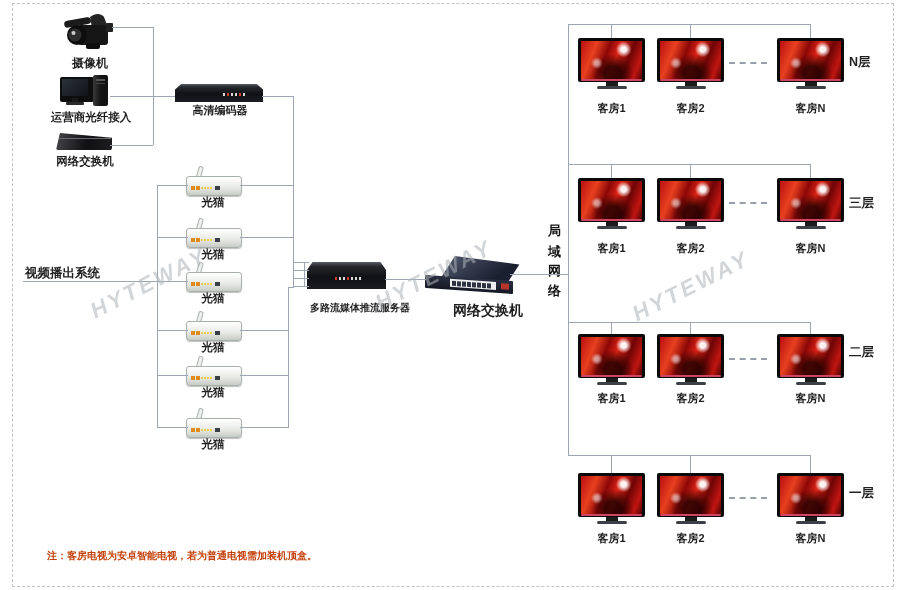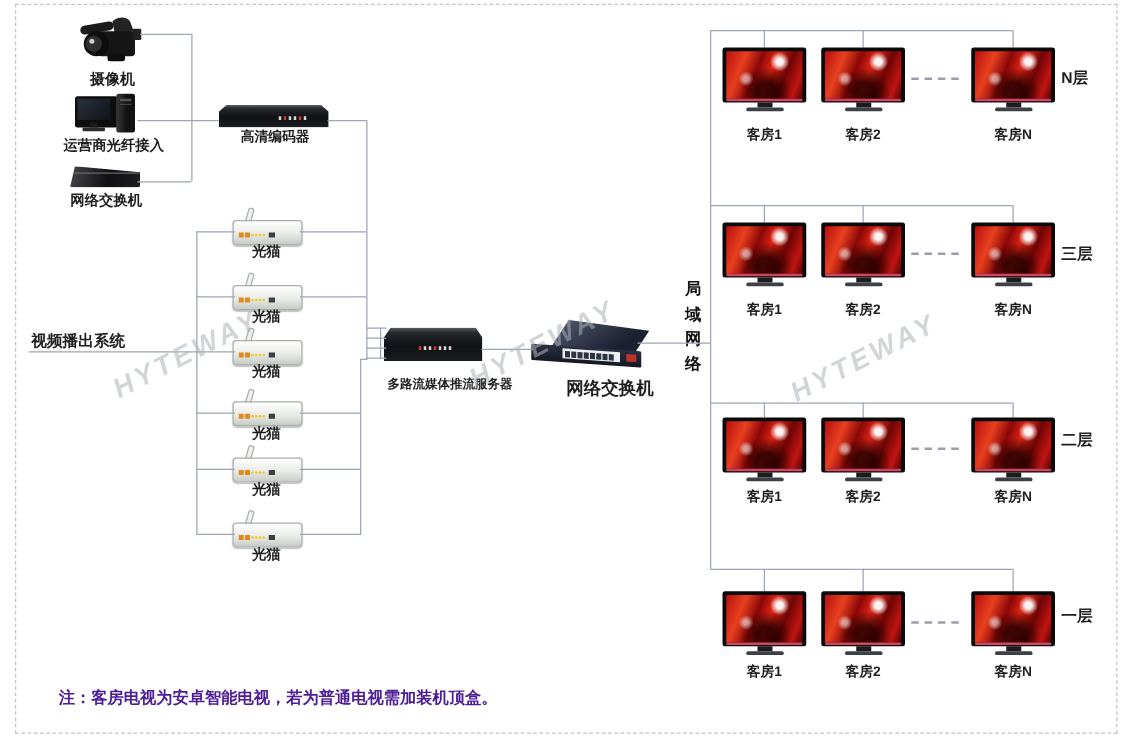--- a/index.html
+++ b/index.html
@@ -63,21 +63,21 @@
   .scr::after{content:"";position:absolute;left:3px;right:3px;bottom:1px;height:2px;
               background:#cf4664;border-radius:1px;}
   .neck{width:12px;height:4px;background:#1c1c1c;margin:0 auto;}
   .base{width:30px;height:3px;background:#3d4046;margin:0 auto;border-radius:2px;}
   .dash{position:absolute;width:38px;border-top:2px dashed #999fa8;}
   .lan-text{position:absolute;left:545px;top:214px;writing-mode:vertical-lr;text-orientation:upright;
             letter-spacing:20px;font-weight:bold;font-size:13px;color:#111;}
   .access-lbl{position:absolute;left:25px;top:265px;font-size:12.5px;font-weight:bold;color:#222;}
   .title{position:absolute;left:46px;top:511px;font-size:22px;font-weight:bold;color:#24271e;
          letter-spacing:.5px;text-shadow:2px 2px 2px rgba(110,112,104,.85);white-space:nowrap;}
-  .note{position:absolute;left:47px;top:549px;font-size:13px;font-weight:bold;color:#4c1d95;white-space:nowrap;}
+  .note{position:absolute;left:47px;top:549px;font-size:10px;font-weight:bold;color:#c2410c;white-space:nowrap;}
 </style>
 </head>
 <body>
 
 <div class="page">
   <div class="frame"></div>
 
   <div class="watermark" style="left:85px;top:270px;">HYTEWAY</div>
   <div class="watermark" style="left:370px;top:262px;">HYTEWAY</div>
   <div class="watermark" style="left:627px;top:273px;">HYTEWAY</div>

